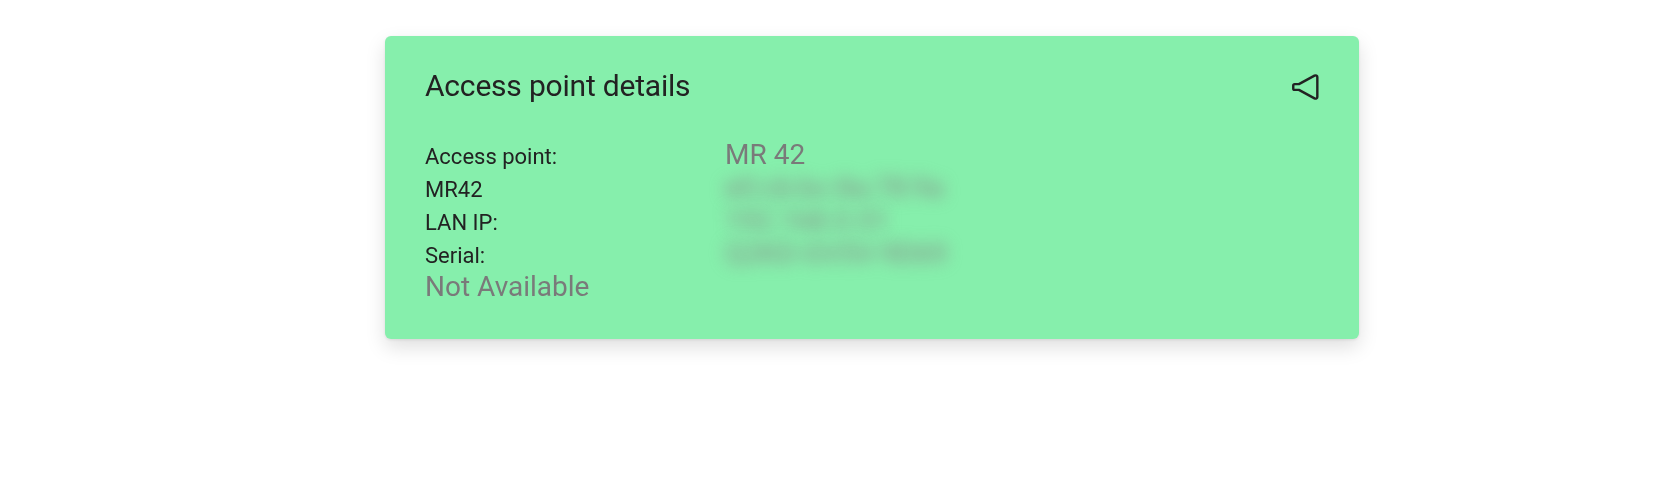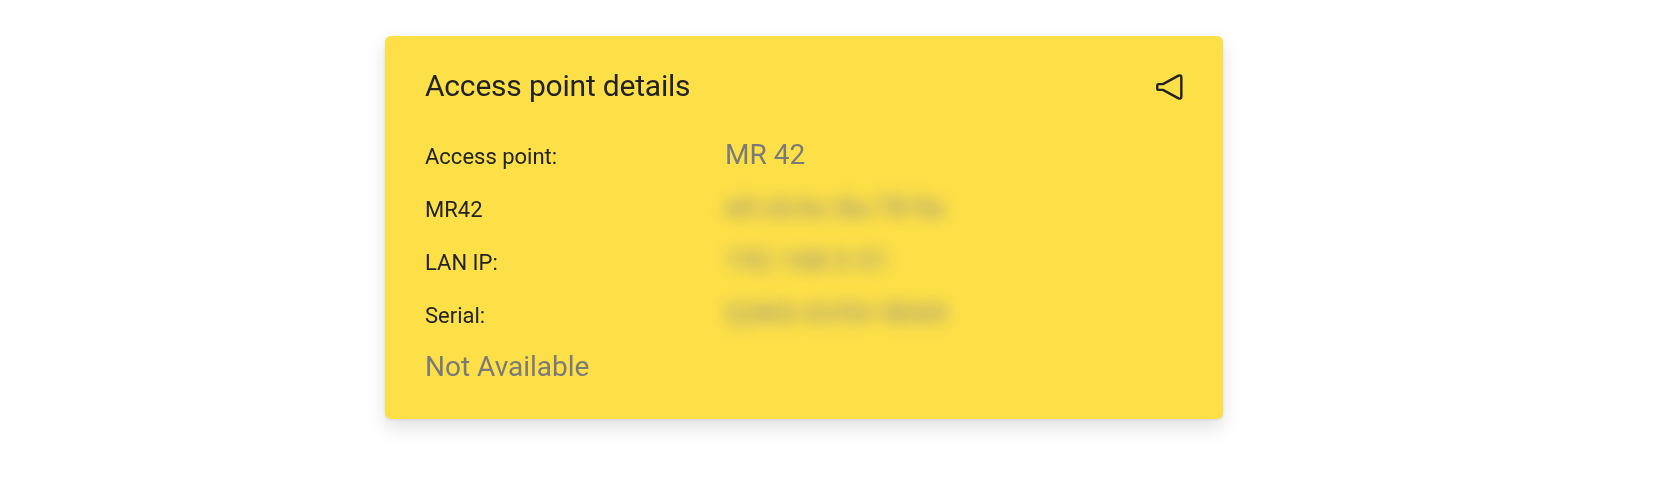--- a/index.html
+++ b/index.html
@@ -12,24 +12,24 @@
       background: #ffffff;
       width: 1664px;
       height: 500px;
       display: flex;
       align-items: flex-start;
       justify-content: flex-start;
       padding-top: 36px;
       padding-left: 385px;
     }
     .card {
-      background: #fde047;
+      background: #86efac;
       border-radius: 6px;
       box-shadow: 0 8px 20px rgba(0,0,0,0.13), 0 1px 3px rgba(0,0,0,0.08);
-      width: 838px;
+      width: 974px;
       padding: 32px 40px 36px 40px;
       position: relative;
     }
     .card-header {
       display: flex;
       justify-content: space-between;
       align-items: flex-start;
       margin-bottom: 34px;
     }
     .card-title {
@@ -46,21 +46,20 @@
       margin-top: 2px;
       margin-right: -4px;
     }
     .megaphone-btn svg {
       width: 34px;
       height: 34px;
     }
     .details-list {
       display: flex;
       flex-direction: column;
-      gap: 20px;
     }
     .detail-row {
       display: flex;
       align-items: baseline;
     }
     .detail-label {
       flex: 0 0 300px;
       font-size: 22px;
       color: #222222;
       font-weight: 400;

